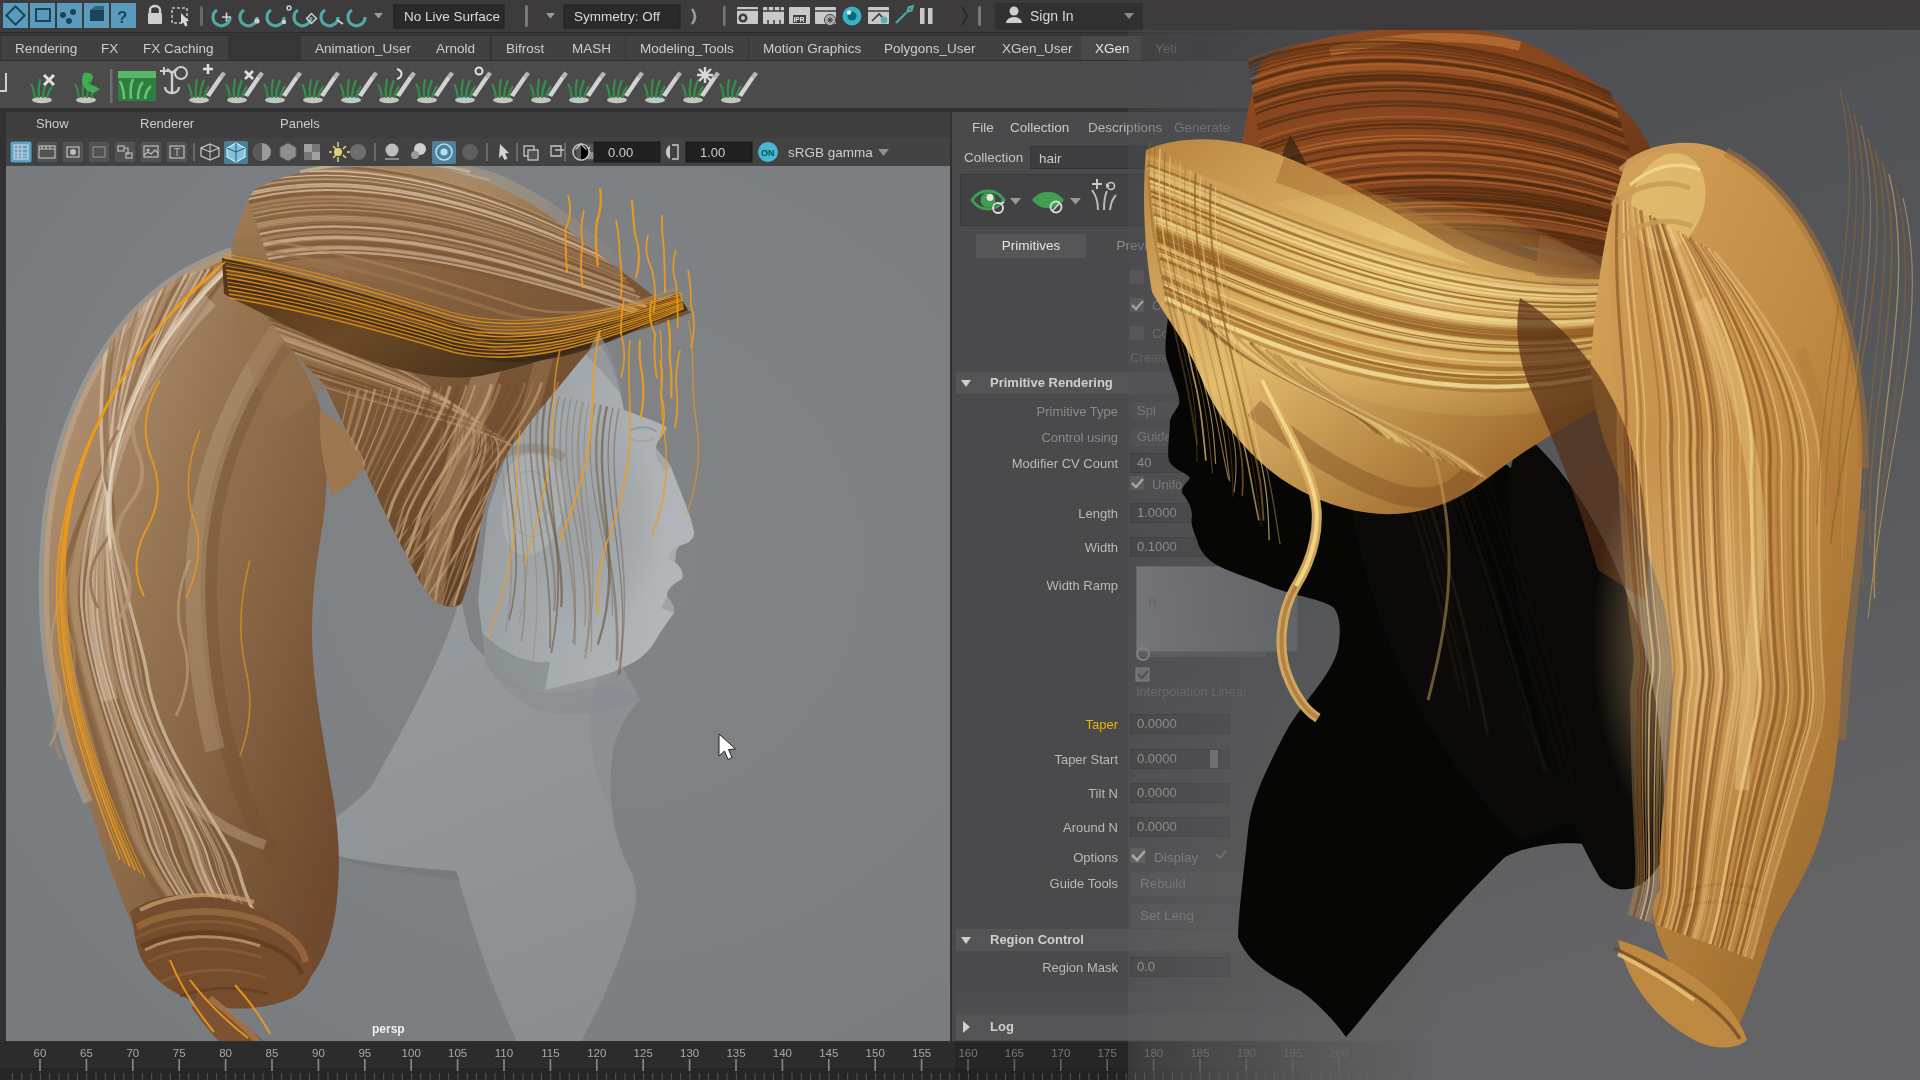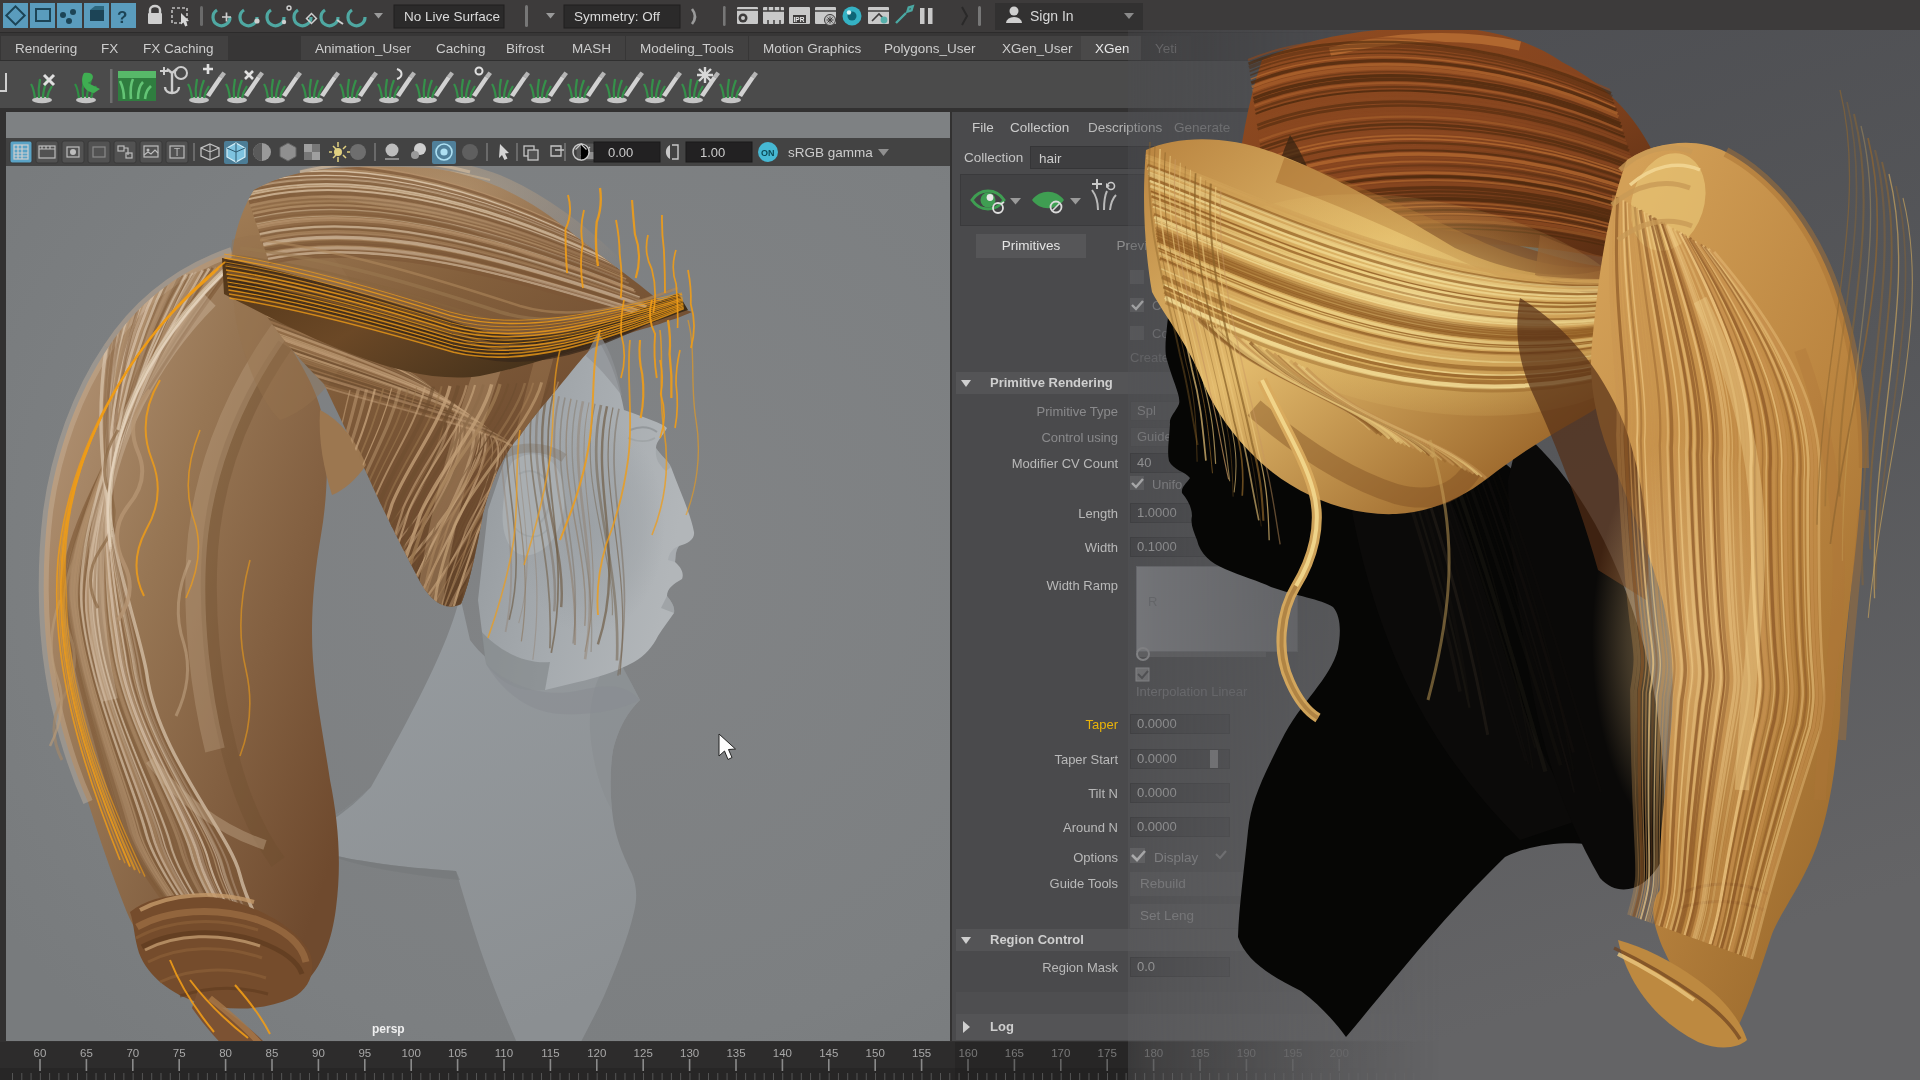--- a/index.html
+++ b/index.html
@@ -111,21 +111,21 @@
     <path d="M1124 13 l10 0 l-5 6 z" fill="#8a8a8a"></path>
   </svg>
 </div>
 
 <div class="abs" id="tabrow">
     <div class="shtab" style="left: 1px;">Rendering</div>
     <div class="shtab" style="left: 87px;">FX</div>
     <div class="shtab" style="left: 129px;">FX Caching</div>
     <div class="shtab" style="left: 224px; margin-top: 42px;">Custom</div>
     <div class="shtab" style="left: 301px;">Animation_User</div>
-    <div class="shtab" style="left: 422px;">Caching</div>
+    <div class="shtab" style="left: 422px;">Arnold</div>
     <div class="shtab" style="left: 492px;">Bifrost</div>
     <div class="shtab" style="left: 558px;">MASH</div>
     <div class="shtab" style="left: 626px;">Modeling_Tools</div>
     <div class="shtab" style="left: 749px;">Motion Graphics</div>
     <div class="shtab" style="left: 870px;">Polygons_User</div>
     <div class="shtab" style="left: 988px;">XGen_User</div>
     <div class="shtab" style="left: 1081px; color: rgb(232, 232, 232); background: rgb(74, 73, 73);">XGen</div>
     <div class="shtab" style="left: 1141px; color: rgb(122, 121, 121); background: rgb(58, 57, 57);">Yeti</div>
   </div>
 
@@ -280,20 +280,25 @@
       <g transform="translate(735,0)">
         <path d="M3 34 L16 15 L19.5 17.5 L7 36 Z" fill="#d2d2d2"></path>
         <path d="M16 15 l3.5 -4.5 l3.5 2.6 l-3.5 4.6z" fill="#b5b5b5"></path>
       </g>
     </svg>
 </div>
 
 <div class="abs" id="mainbg"></div>
 
 <div class="abs" id="viewport">
+  <div class="abs" id="vphead">
+    <span class="vpmenu" style="left:30px">Show</span>
+    <span class="vpmenu" style="left:134px">Renderer</span>
+    <span class="vpmenu" style="left:274px">Panels</span>
+  </div>
   <div class="abs" id="vptool">
     <svg width="944" height="28" style="position:absolute;left:0;top:0" id="vptoolsvg">
         <rect x="4" y="3" width="22" height="22" rx="2" fill="#5aa3c6" stroke="#3a3a3a"></rect>
         <g stroke="#cfcfcf" stroke-width="1.2" fill="none">
           <rect x="8" y="7" width="14" height="14"></rect>
           <path d="M8 11 h14 M8 15 h14 M8 18 h14 M12 7 v14 M16 7 v14"></path>
         </g>
         <rect x="30" y="3" width="22" height="22" rx="2" fill="#525252" stroke="#3a3a3a"></rect>
         <g stroke="#bdbdbd" stroke-width="1.2" fill="none">
           <rect x="33" y="8" width="16" height="12"></rect>

